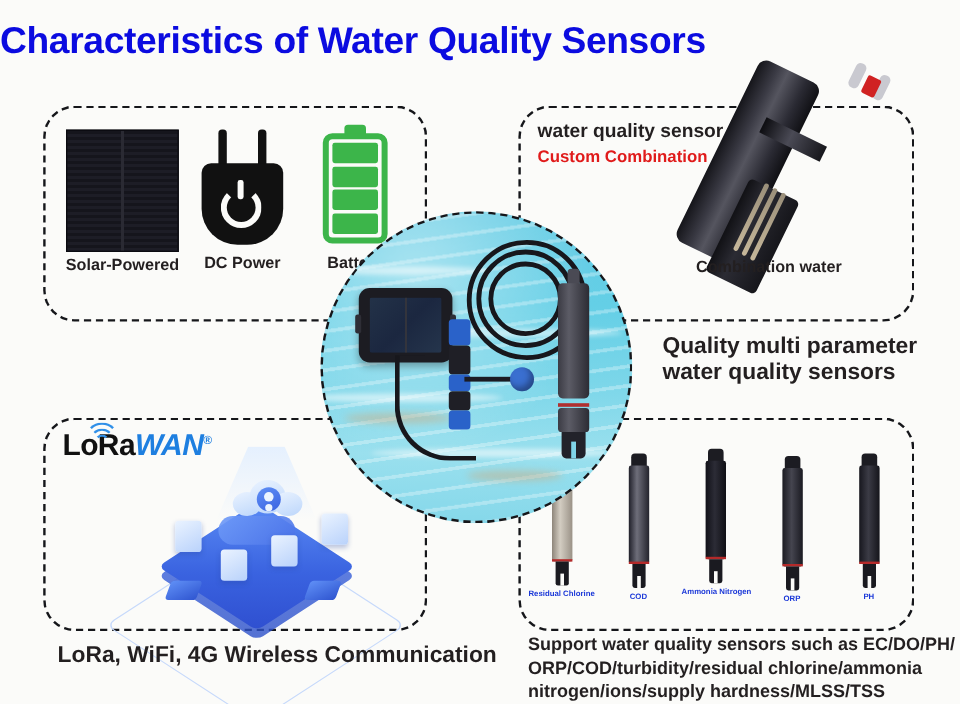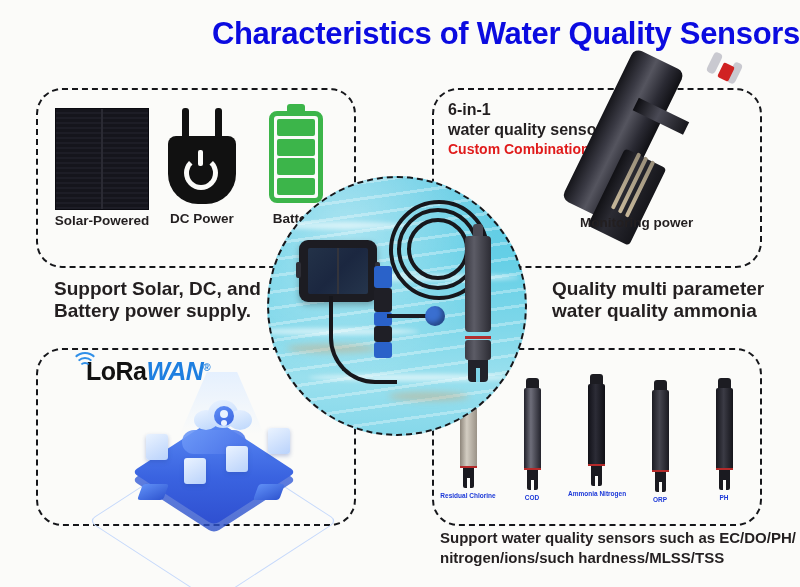--- a/index.html
+++ b/index.html
@@ -15,21 +15,21 @@
     overflow: hidden;
     font-family: "Liberation Sans", sans-serif;
   }
 
   
   #title {
     position: absolute;
     top: 16px;
     left: 0;
     width: 800px;
-    text-align: right;
+    text-align: left;
     font-size: 31px;
     font-weight: bold;
     color: #0b0be0;
     letter-spacing: -0.3px;
     white-space: nowrap;
   }
 
   
   .panel {
     position: absolute;
@@ -389,21 +389,21 @@
   
   #lorawan-logo {
     position: absolute;
     left: 52px;
     top: 357px;
     font-size: 25px;
     font-weight: bold;
     letter-spacing: -0.5px;
     white-space: nowrap;
   }
-  #lw-lo { color: #111; margin-left: 34px; }
+  #lw-lo { color: #111; }
   #lw-ra { color: #111; }
   #lw-wan { color: #1e7fe0; font-style: italic; }
   #lw-reg { color: #1e7fe0; font-size: 10px; vertical-align: super; }
   #lw-waves {
     position: absolute;
     left: 70px;
     top: 352px;
     width: 26px;
     height: 34px;
   }
@@ -599,50 +599,45 @@
           <div class="bat-seg"></div>
           <div class="bat-seg"></div>
           <div class="bat-seg"></div>
         </div>
       </div>
       <div class="pw-label">Battery</div>
     </div>
 
   </div>
 
-  <div class="caption" id="caption-power">
-    <div>Support Solar, DC, and</div>
-    <div>Battery power supply.</div>
-  </div>
 
   <div id="multi-text">
-    <div id="multi-l1">6-in-1</div>
     <div id="multi-l2">water quality sensor</div>
     <div id="multi-l3">Custom Combination</div>
   </div>
 
   <div id="big-sensor">
     <div id="bs-body"></div>
     <div id="bs-collar"></div>
     <div id="bs-cage"></div>
     <div class="bs-rod" style="left:26px; top:92px;"></div>
     <div class="bs-rod" style="left:33px; top:96px;"></div>
     <div class="bs-rod" style="left:40px; top:100px;"></div>
     <div class="bs-term" style="left:112px; top:-6px;"></div>
     <div class="bs-term" style="left:132px; top:4px;"></div>
     <div id="bs-red"></div>
   </div>
 
   <div id="multi-note">
-    <div>Monitoring power</div>
+    <div>Combination water</div>
   </div>
 
   <div class="caption" id="caption-multi">
     <div>Quality multi parameter</div>
-    <div>water quality ammonia</div>
+    <div>water quality sensors</div>
   </div>
 
   <div id="lorawan-logo"><span id="lw-lo">Lo</span><span id="lw-ra">Ra</span><span id="lw-wan">WAN</span><span id="lw-reg">®</span></div>
   <div id="lw-waves">
     <div class="lw-arc" style="left:9px; top:10px; width:8px; height:8px;"></div>
     <div class="lw-arc" style="left:5px; top:5px; width:16px; height:16px;"></div>
     <div class="lw-arc" style="left:1px; top:0px; width:24px; height:24px;"></div>
   </div>
 
   <div id="iot">
@@ -660,20 +655,21 @@
     </div>
 
     <div class="iot-card" style="left:18px; top:62px;"></div>
     <div class="iot-card" style="left:56px; top:86px;"></div>
     <div class="iot-card" style="left:98px; top:74px;"></div>
     <div class="iot-card" style="left:140px; top:56px;"></div>
     <div class="iot-node" style="left:12px; top:112px;"></div>
     <div class="iot-node" style="left:128px; top:112px;"></div>
   </div>
 
+  <div class="caption" id="caption-wireless">LoRa, WiFi, 4G Wireless Communication</div>
 
   <div id="probe-row">
 
     <div class="probe-col" style="left:0px; top:4px;">
       <div class="probe-img">
         <div class="pr-top"></div>
         <div class="pr-main" style="background:linear-gradient(to right,#8d857a,#d3cdc2 40%,#9a9287);"></div>
         <div class="pr-red"></div>
         <div class="pr-tip"></div>
       </div>
@@ -717,21 +713,22 @@
         <div class="pr-red"></div>
         <div class="pr-tip"></div>
       </div>
       <div class="probe-label">PH</div>
     </div>
 
   </div>
 
   <div class="caption" id="caption-sensors">
     <div>Support water quality sensors such as EC/DO/PH/</div>
-    <div>nitrogen/ions/such hardness/MLSS/TSS</div>
+    <div>ORP/COD/turbidity/residual chlorine/ammonia</div>
+    <div>nitrogen/ions/supply hardness/MLSS/TSS</div>
   </div>
 
   <div id="center-circle">
     <div class="wave" style="left:-10px; top:44px; width:150px;"></div>
     <div class="wave" style="left:60px; top:96px; width:190px;"></div>
     <div class="wave" style="left:-20px; top:150px; width:170px;"></div>
     <div class="wave" style="left:40px; top:196px; width:210px;"></div>
     <div class="sand" style="left:18px; top:166px; width:90px;"></div>
     <div class="sand" style="left:120px; top:214px; width:80px;"></div>
 

